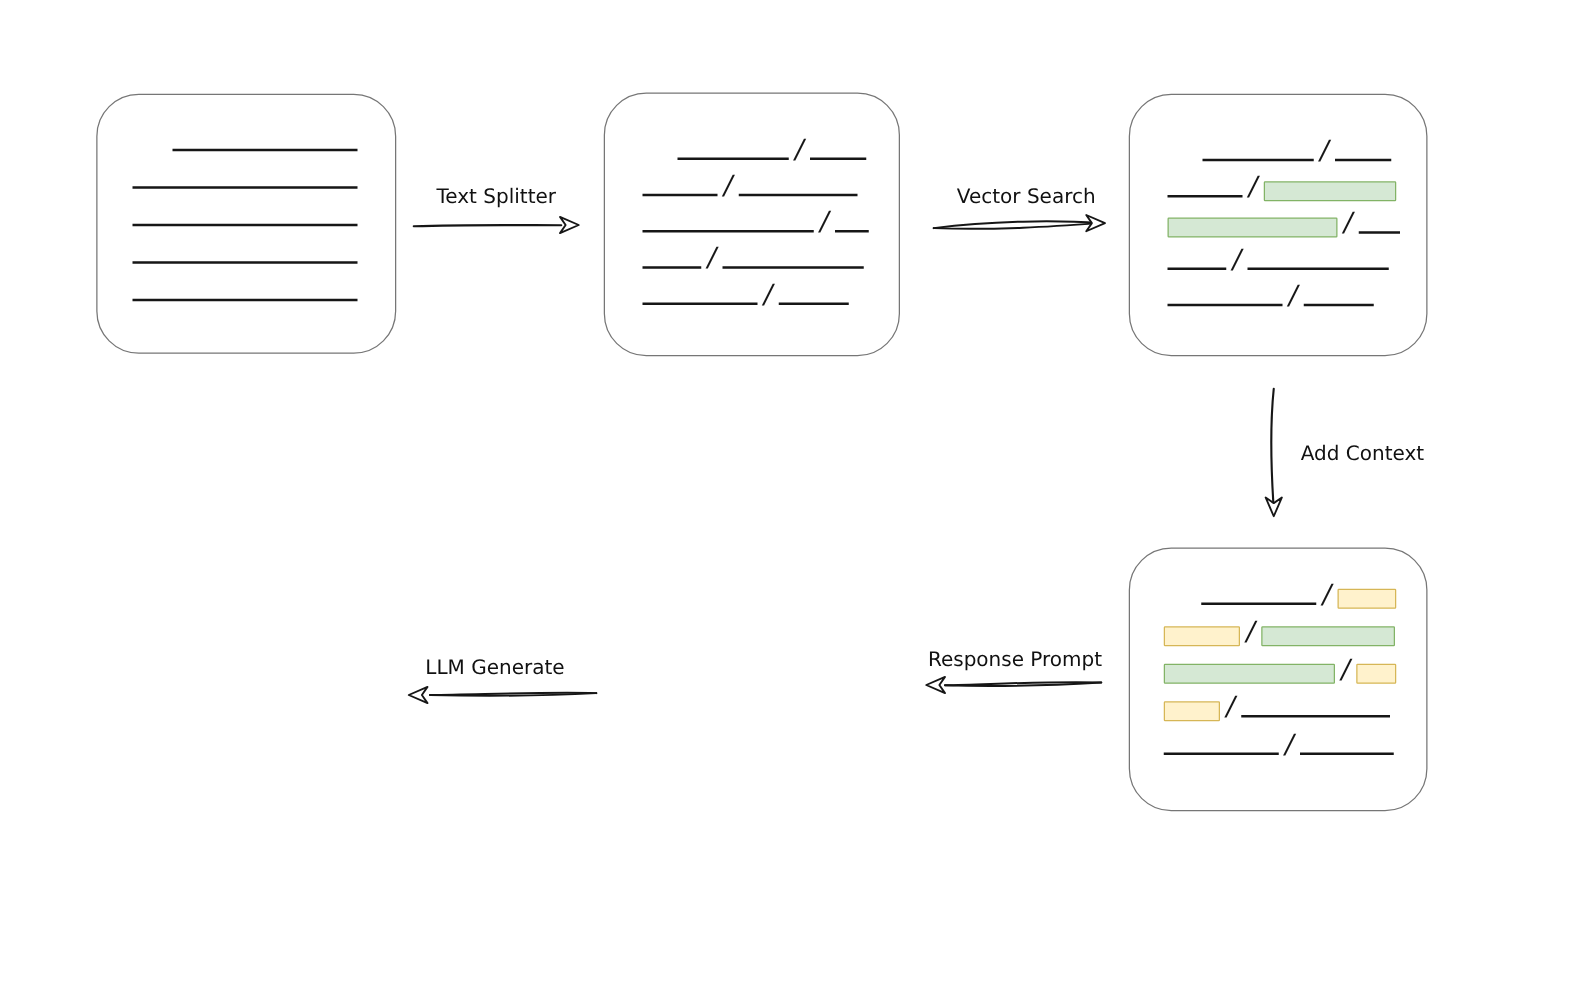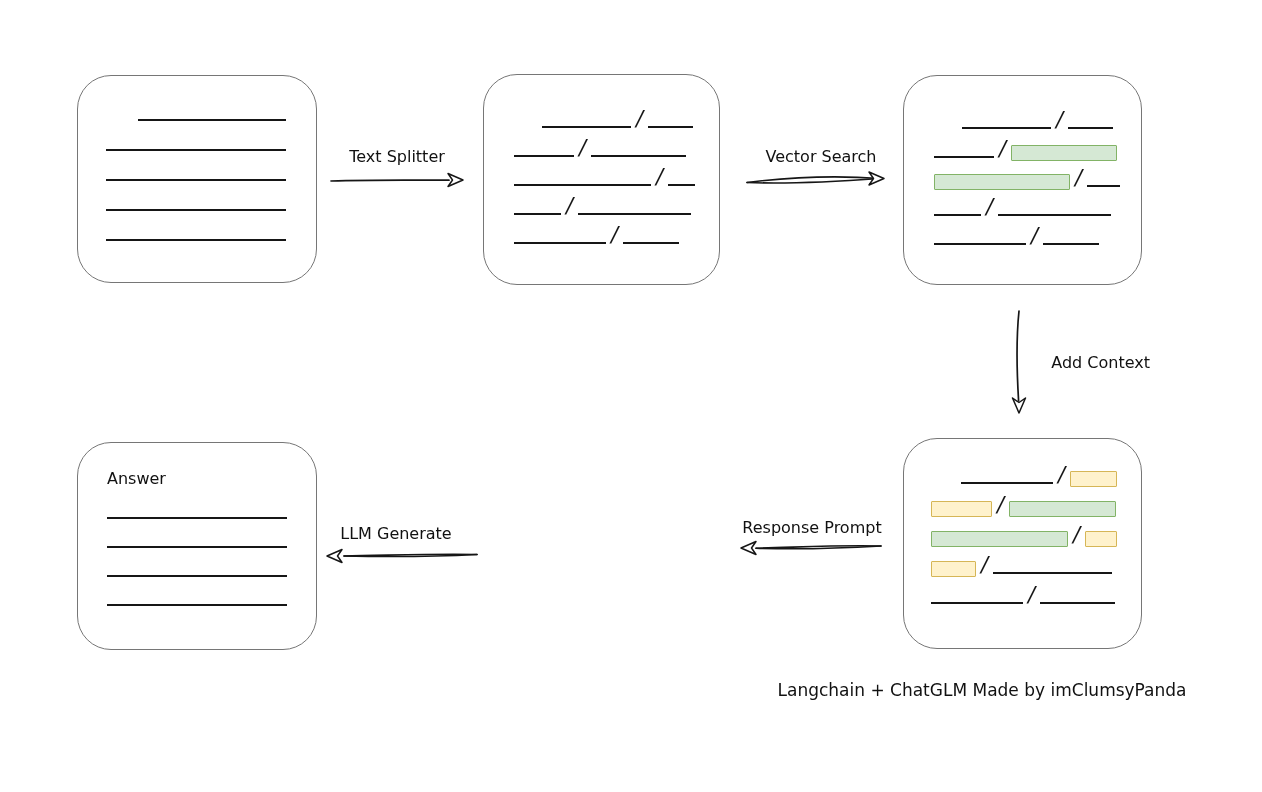--- a/index.html
+++ b/index.html
@@ -183,33 +183,21 @@
         </div>
         <div class="seg-row">
           <span class="seg-line" style="width: 92px;"></span>
           <span class="seg-slash">/</span>
           <span class="seg-line" style="width: 75px;"></span>
         </div>
       </div>
   </div>
 
 
-  <div class="box" style="left:77px;top:442px;width:240px;height:208px;">
-    <div class="answer-inner">
-      <div class="box-label">Answer</div>
-      <div class="doc-lines ans-lines">
-          <div class="doc-line" style="width: 180px;"></div>
-          <div class="doc-line" style="width: 180px;"></div>
-          <div class="doc-line" style="width: 180px;"></div>
-          <div class="doc-line" style="width: 180px;"></div>
-        </div>
-    </div>
-  </div>
 
   <div class="arrow-label" style="left:330px;top:147px;width:134px;">Text Splitter</div>
   <div class="arrow-label" style="left:754px;top:147px;width:134px;">Vector Search</div>
-  <div class="arrow-label" style="left:1030px;top:353px;width:120px;text-align:right;">Add Context</div>
+  <div class="arrow-label" style="left:1030px;top:353px;width:120px;">Add Context</div>
   <div class="arrow-label" style="left:736px;top:518px;width:152px;">Response Prompt</div>
   <div class="arrow-label" style="left:328px;top:524px;width:136px;">LLM Generate</div>
 
-  <div class="caption">Langchain + ChatGLM Made by imClumsyPanda</div>
 
 </div>
 
 </body></html>

